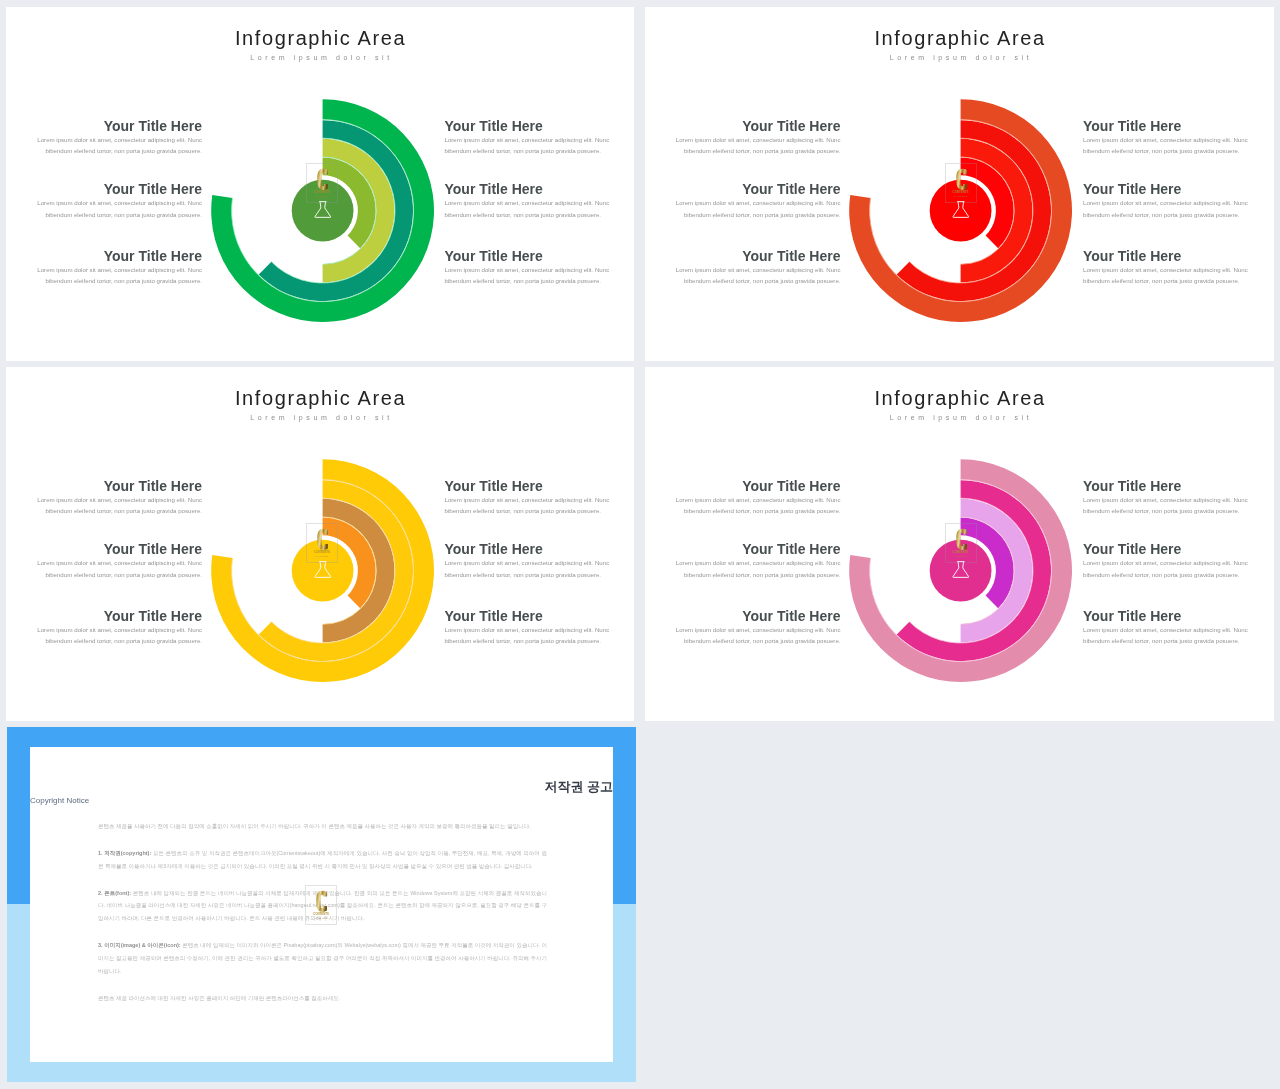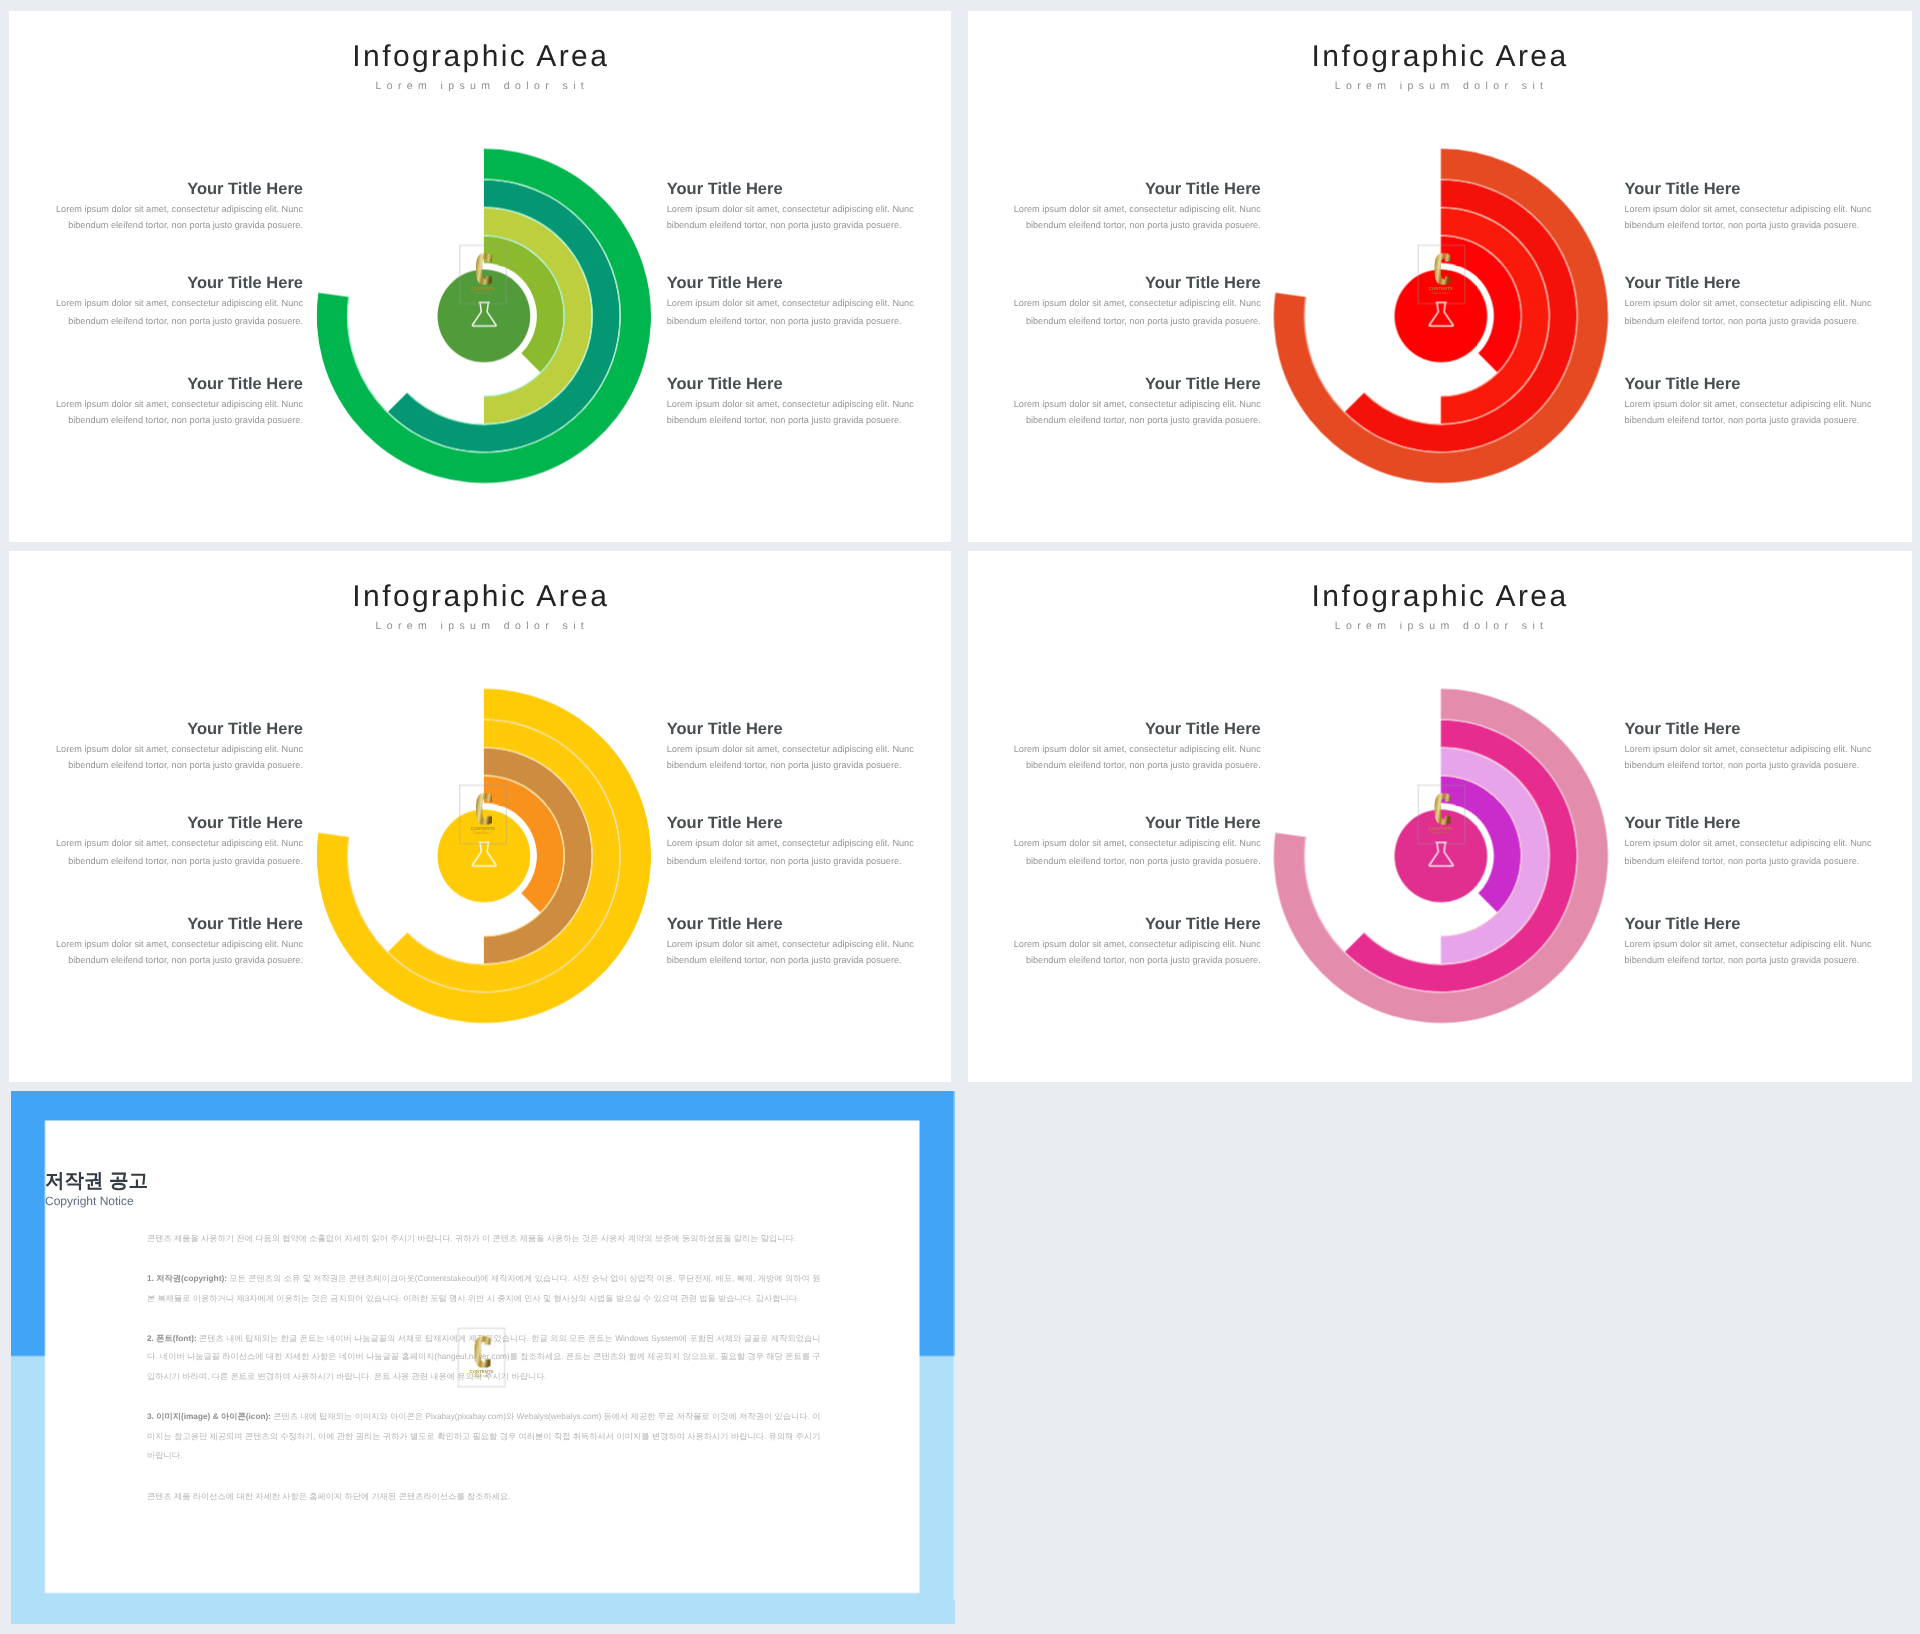--- a/index.html
+++ b/index.html
@@ -16,21 +16,21 @@
   .slide.p4{left:644.5px;top:367px;width:629.5px;height:353.5px;}
 
   .title{transform:translateZ(0);position:absolute;left:0;right:0;top:23.8px;text-align:center;
          font-size:20px;letter-spacing:1.6px;color:#232323;font-weight:400;line-height:14.4px;
          text-indent:1.6px;}
   .subtitle{transform:translateZ(0);position:absolute;left:0;right:0;top:47.7px;text-align:center;
             font-size:7px;letter-spacing:3.6px;color:#8e8e8e;line-height:5.1px;
             text-indent:3.6px;}
 
   .blk{position:absolute;}
-  .blk .h{transform:translateZ(0);font-size:11px;font-weight:bold;color:#474e50;letter-spacing:0px;
+  .blk .h{transform:translateZ(0);font-size:14px;font-weight:bold;color:#474e50;letter-spacing:0px;
           line-height:6.6px;}
   .blk .p{transform:translateZ(0);font-size:6.12px;color:#959595;line-height:11.6px;letter-spacing:0px;
           margin-top:4.6px;}
   .lft{left:31px;width:165px;text-align:right;}
   .rgt{left:438.5px;width:167px;text-align:left;}
   .r1{top:115.5px;} .r2{top:179.1px;} .r3{top:245.5px;}
 
   .wheel{position:absolute;left:204.9px;top:92.4px;width:224px;height:224px;}
   .wheel svg{display:block;}
 
@@ -41,21 +41,21 @@
   .wm .wmt1{transform:translateZ(0);position:absolute;left:0;right:0;top:27.8px;text-align:center;
             font-size:2.9px;font-weight:bold;letter-spacing:0px;line-height:3px;color:#ad8c30;}
   .wm .wmt2{transform:translateZ(0);position:absolute;left:0;right:0;top:32.4px;text-align:center;
             font-size:2.1px;letter-spacing:.5px;line-height:2.2px;color:#a98c3c;text-indent:.5px;}
 
   
   .s5{position:absolute;left:7px;top:727px;width:629px;height:355px;background:#b0dffa;
       transform:translateZ(0);}
   .s5 .bluebar{position:absolute;left:0;top:0;width:629px;height:177px;background:#42a4f5;}
   .s5 .paper{position:absolute;left:23px;top:20px;width:583px;height:315px;background:#fff;}
-  .cp-h1{transform:translateZ(0);position:absolute;left:0;right:0;top:32.5px;text-align:left;font-size:13px;
+  .cp-h1{transform:translateZ(0);position:absolute;left:0;right:0;top:32.5px;text-align:right;font-size:13px;
          font-weight:bold;color:#343c48;line-height:1;}
   .cp-h2{transform:translateZ(0);position:absolute;left:0;right:0;top:49.5px;font-size:8px;
          color:#5d6c82;line-height:1;}
   .cp-body{transform:translateZ(0);position:absolute;left:68px;top:73px;width:449px;font-size:5.5px;
            color:#b4b4b4;line-height:12.9px;text-align:justify;letter-spacing:0px;}
   .cp-body p{margin:0 0 13.9px 0;}
   .cp-body b{color:#8f8f8f;font-weight:bold;}
   .cp-wm{left:275px;top:138px;}
 </style>
 </head>

